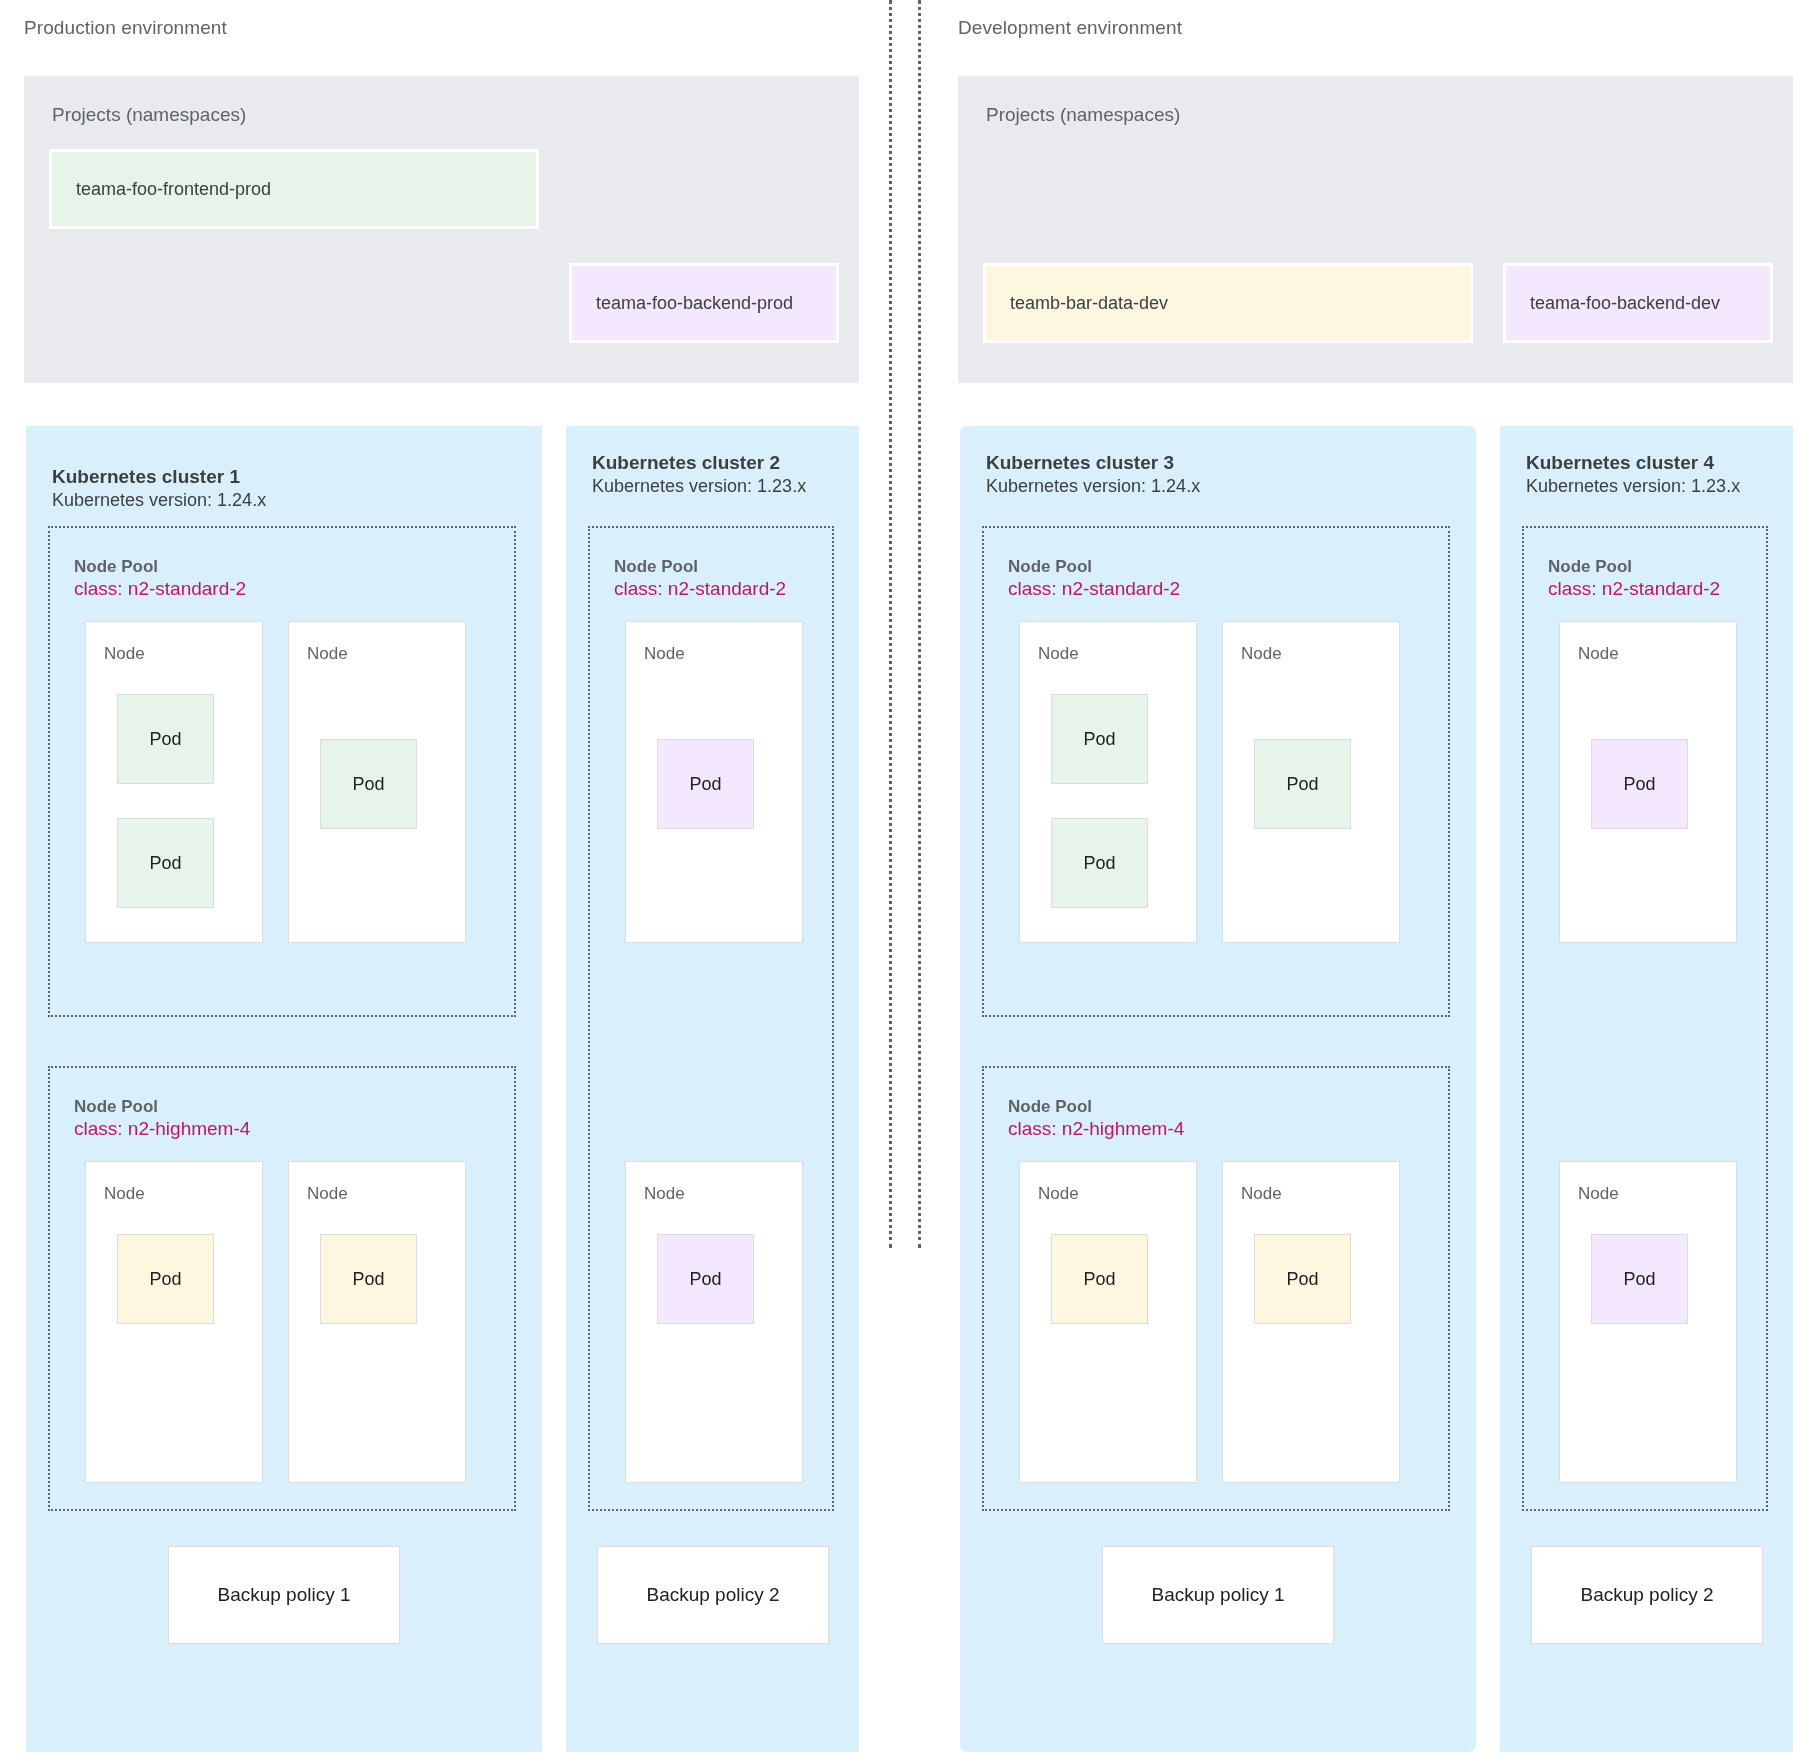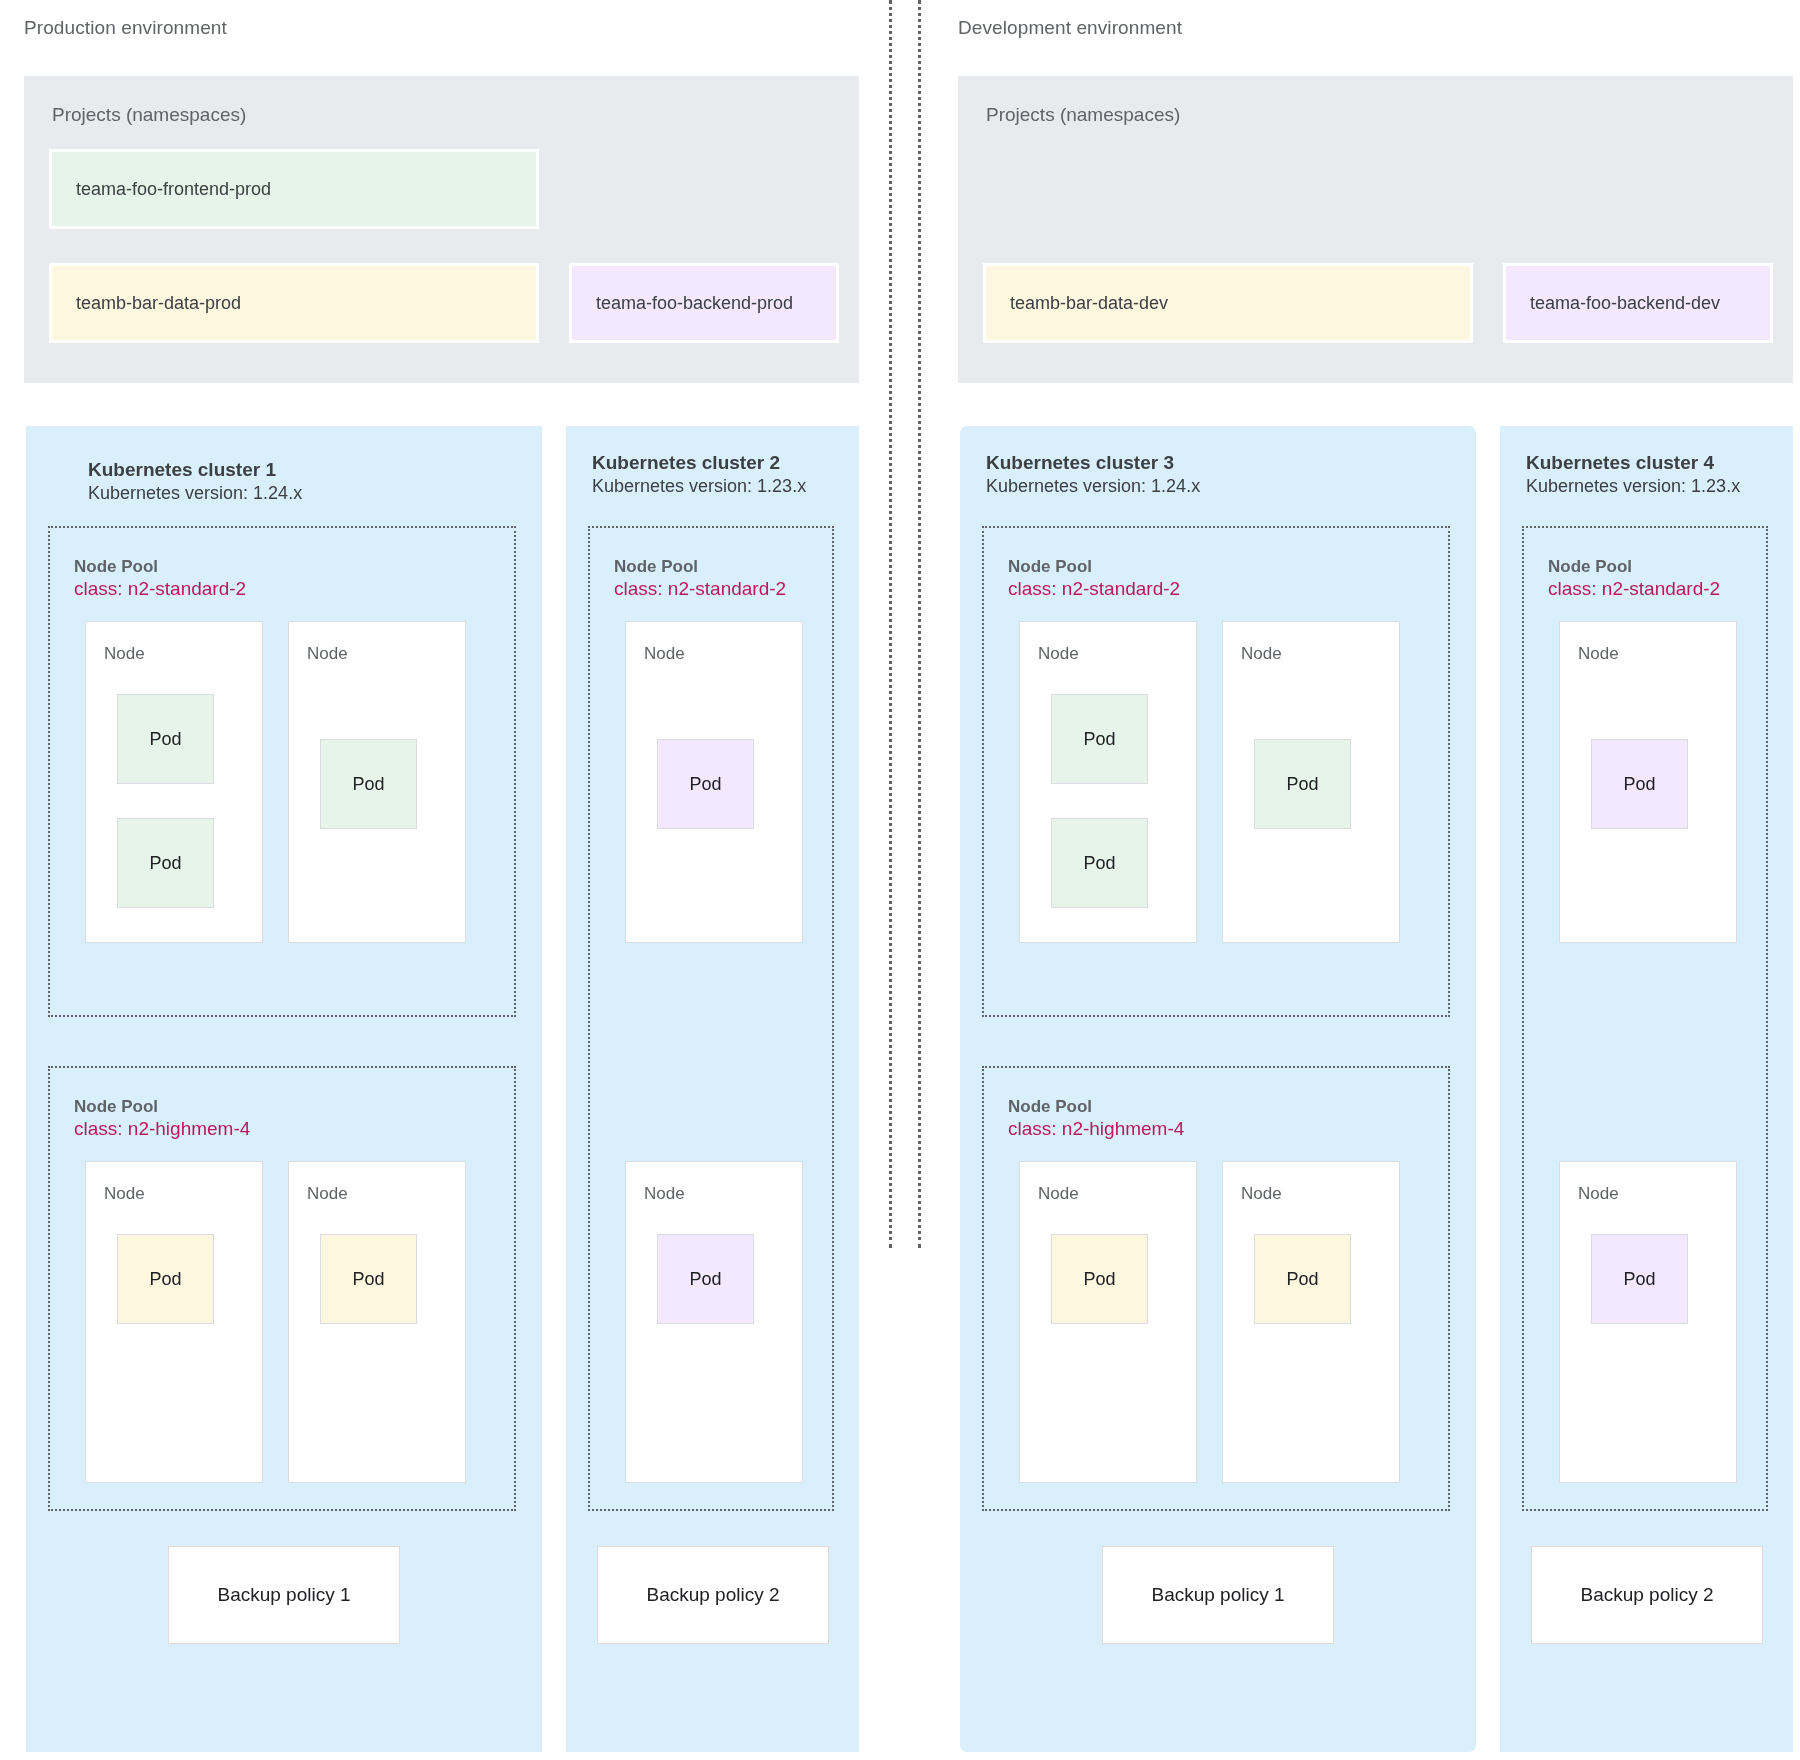--- a/index.html
+++ b/index.html
@@ -191,26 +191,25 @@
   <div class="divider d2"></div>
 
   <div class="env prod">
 
     <div class="env-title">Production environment</div>
 
     <div class="projects-panel">
       <div class="projects-title">Projects (namespaces)</div>
 
       <div class="ns-box ns-green ns-frontend">teama-foo-frontend-prod</div>
-      <div class="ns-box ns-yellow ns-data">teamb-bar-data-prod</div>
       <div class="ns-box ns-purple ns-backend">teama-foo-backend-prod</div>
     </div>
 
     <div class="cluster" style="top:426px; left:26px; width:516px; height:1326px;">
-      <div class="cluster-head" style="top:32px;margin-left:36px;">
+      <div class="cluster-head" style="top:39px;">
         <div class="cluster-name">Kubernetes cluster 1</div>
         <div class="cluster-version">Kubernetes version: 1.24.x</div>
       </div>
 
       <div class="pool" style="top:100px; left:22px; width:468px; height:491px;">
         <div class="pool-head" style="top:28px;">
           <div class="pool-name">Node Pool</div>
           <div class="pool-class">class: n2-standard-2</div>
         </div>
         <div class="node" style="top:93px; left:35px; width:178px; height:322px;">

